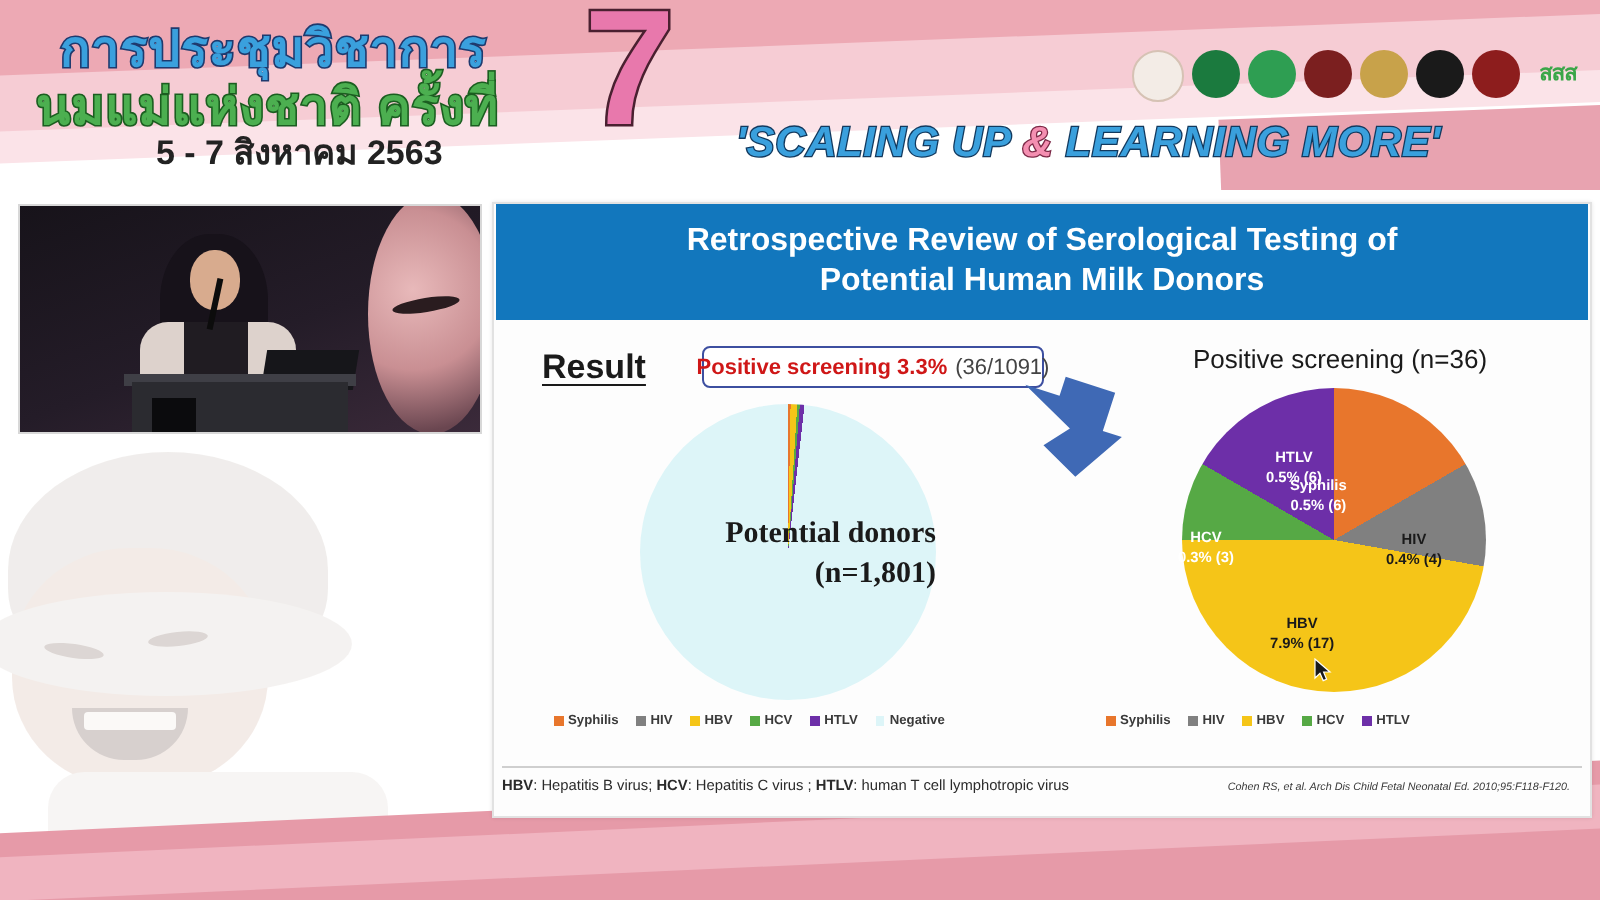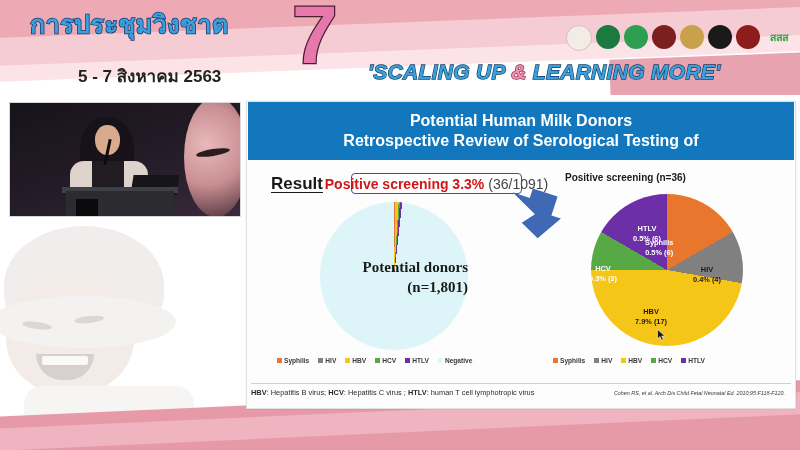--- a/index.html
+++ b/index.html
@@ -94,42 +94,42 @@
   .slide-title{position:absolute;left:1px;top:0px;width:546px;height:58px;background:#1277bd;color:#fff;
                display:flex;flex-direction:column;align-items:center;justify-content:center;
                font-size:16px;font-weight:bold;line-height:1.25;text-align:center;}
   .slide-title span{display:block;}
 
   .result-lbl{position:absolute;left:24px;top:72px;font-size:17px;font-weight:bold;color:#1a1a1a;
               text-decoration:underline;text-underline-offset:3px;}
 
   .callout{position:absolute;left:104px;top:71px;width:169px;height:19px;border:1.4px solid #3d4fa0;
            border-radius:4px;background:#fff;display:flex;align-items:center;justify-content:center;gap:4px;
-           font-size:14px;white-space:nowrap;}
+           font-size:11px;white-space:nowrap;}
   .callout .c-red{color:#cf1717;font-weight:bold;}
   .callout .c-gry{color:#444;}
 
   .arrow{position:absolute;left:258px;top:86px;width:58px;height:54px;}
 
   
   .pieL{position:absolute;left:73px;top:100px;width:148px;height:148px;border-radius:50%;
         background:#ddf5f8;}
   .pieL-slivers{position:absolute;left:73px;top:100px;width:148px;height:148px;border-radius:50%;
     background:conic-gradient(from 0deg,
       #e8762c 0deg 1.0deg,
       #f5c518 1.0deg 3.6deg,
       #56a945 3.6deg 4.6deg,
       #6d2fa8 4.6deg 6.4deg,
       rgba(0,0,0,0) 6.4deg 360deg);}
   .pieL-lbl{position:absolute;left:73px;top:155px;width:148px;text-align:right;font-size:15px;
             font-weight:bold;color:#1a1a1a;line-height:1.35;font-family:Liberation Serif, serif;}
 
   
-  .pieR-head{position:absolute;left:318px;top:70px;width:210px;font-size:10px;
-             font-weight:bold;color:#1a1a1a;}
+  .pieR-head{position:absolute;left:318px;top:70px;width:210px;text-align:center;font-size:13px;
+             font-weight:normal;color:#1a1a1a;}
   .pieR{position:absolute;left:344px;top:92px;width:152px;height:152px;border-radius:50%;
     background:conic-gradient(from 0deg,
       #e8762c 0deg 60deg,
       #808080 60deg 100deg,
       #f5c518 100deg 270deg,
       #56a945 270deg 300deg,
       #6d2fa8 300deg 360deg);}
   .sl{position:absolute;text-align:center;font-size:7.4px;font-weight:bold;color:#fff;line-height:1.3;
       white-space:nowrap;}
   .sl.dark{color:#1a1a1a;}
@@ -159,21 +159,22 @@
 <body>
 
 <div id="stage">
 
   <div class="hdr">
     <div class="hdr-band-a"></div>
     <div class="hdr-band-b"></div>
     <div class="hdr-band-c"></div>
     <div class="hdr-band-d"></div>
 
-    <div class="th-line1">การประชุมวิงชาต</div>
+    <div class="th-line1">การประชุมวิชาการ</div>
+    <div class="th-line2">นมแม่แห่งชาติ ครั้งที่</div>
     <div class="th-date">5 - 7 สิงหาคม 2563</div>
     <div class="big7">7</div>
 
     <div class="tagline"><span>'SCALING UP </span><span class="amp">&amp;</span><span> LEARNING MORE'</span></div>
 
     <div class="logos">
       <div class="logo l1"></div>
       <div class="logo l2"></div>
       <div class="logo l3"></div>
       <div class="logo l4"></div>
@@ -211,22 +212,22 @@
     <div class="teeth"></div>
     <div class="shirt"></div>
   </div>
 
   <div class="botband"></div>
   <div class="botband2"></div>
 
   <div class="slide">
 
     <div class="slide-title">
+      <span>Retrospective Review of Serological Testing of</span>
       <span>Potential Human Milk Donors</span>
-      <span>Retrospective Review of Serological Testing of</span>
     </div>
 
     <div class="result-lbl">Result</div>
 
     <div class="callout">
       <span class="c-red">Positive screening 3.3%</span>
       <span class="c-gry">(36/1091)</span>
     </div>
 
     <svg class="arrow" viewBox="0 0 58 54">

